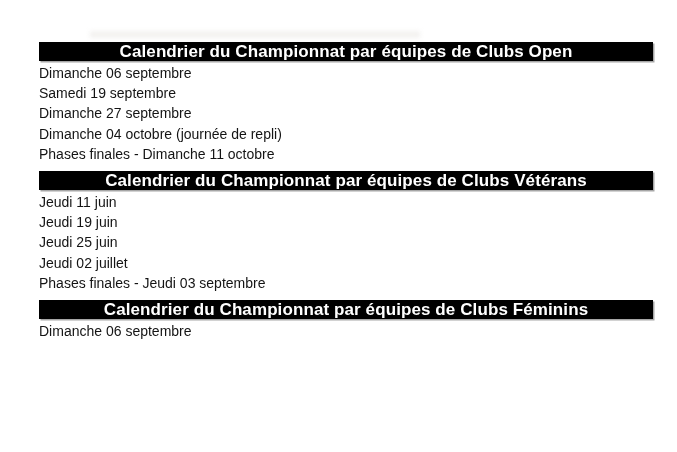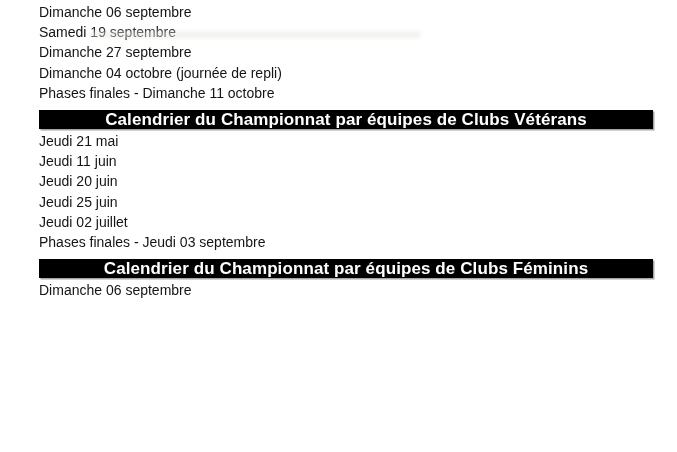--- a/index.html
+++ b/index.html
@@ -57,35 +57,35 @@
   .row.bold { font-weight: bold; }
 </style>
 </head>
 <body>
 
 <div class="page">
 
   <div class="ghost"></div>
 
   <section>
+    <div class="bar first">Calendrier du Championnat par équipes de Clubs Open</div>
     <div class="rows">
       <div class="row">Dimanche 06 septembre</div>
       <div class="row">Samedi 19 septembre</div>
       <div class="row">Dimanche 27 septembre</div>
       <div class="row">Dimanche 04 octobre (journée de repli)</div>
       <div class="row">Phases finales - Dimanche 11 octobre</div>
     </div>
   </section>
 
   <section>
     <div class="bar">Calendrier du Championnat par équipes de Clubs Vétérans</div>
     <div class="rows">
-      <div class="row">Jeudi 21 mai</div>
       <div class="row">Jeudi 11 juin</div>
-      <div class="row">Jeudi 20 juin</div>
+      <div class="row">Jeudi 19 juin</div>
       <div class="row">Jeudi 25 juin</div>
       <div class="row">Jeudi 02 juillet</div>
       <div class="row">Phases finales - Jeudi 03 septembre</div>
     </div>
   </section>
 
   <section>
     <div class="bar">Calendrier du Championnat par équipes de Clubs Féminins</div>
     <div class="rows">
       <div class="row">Dimanche 06 septembre</div>

